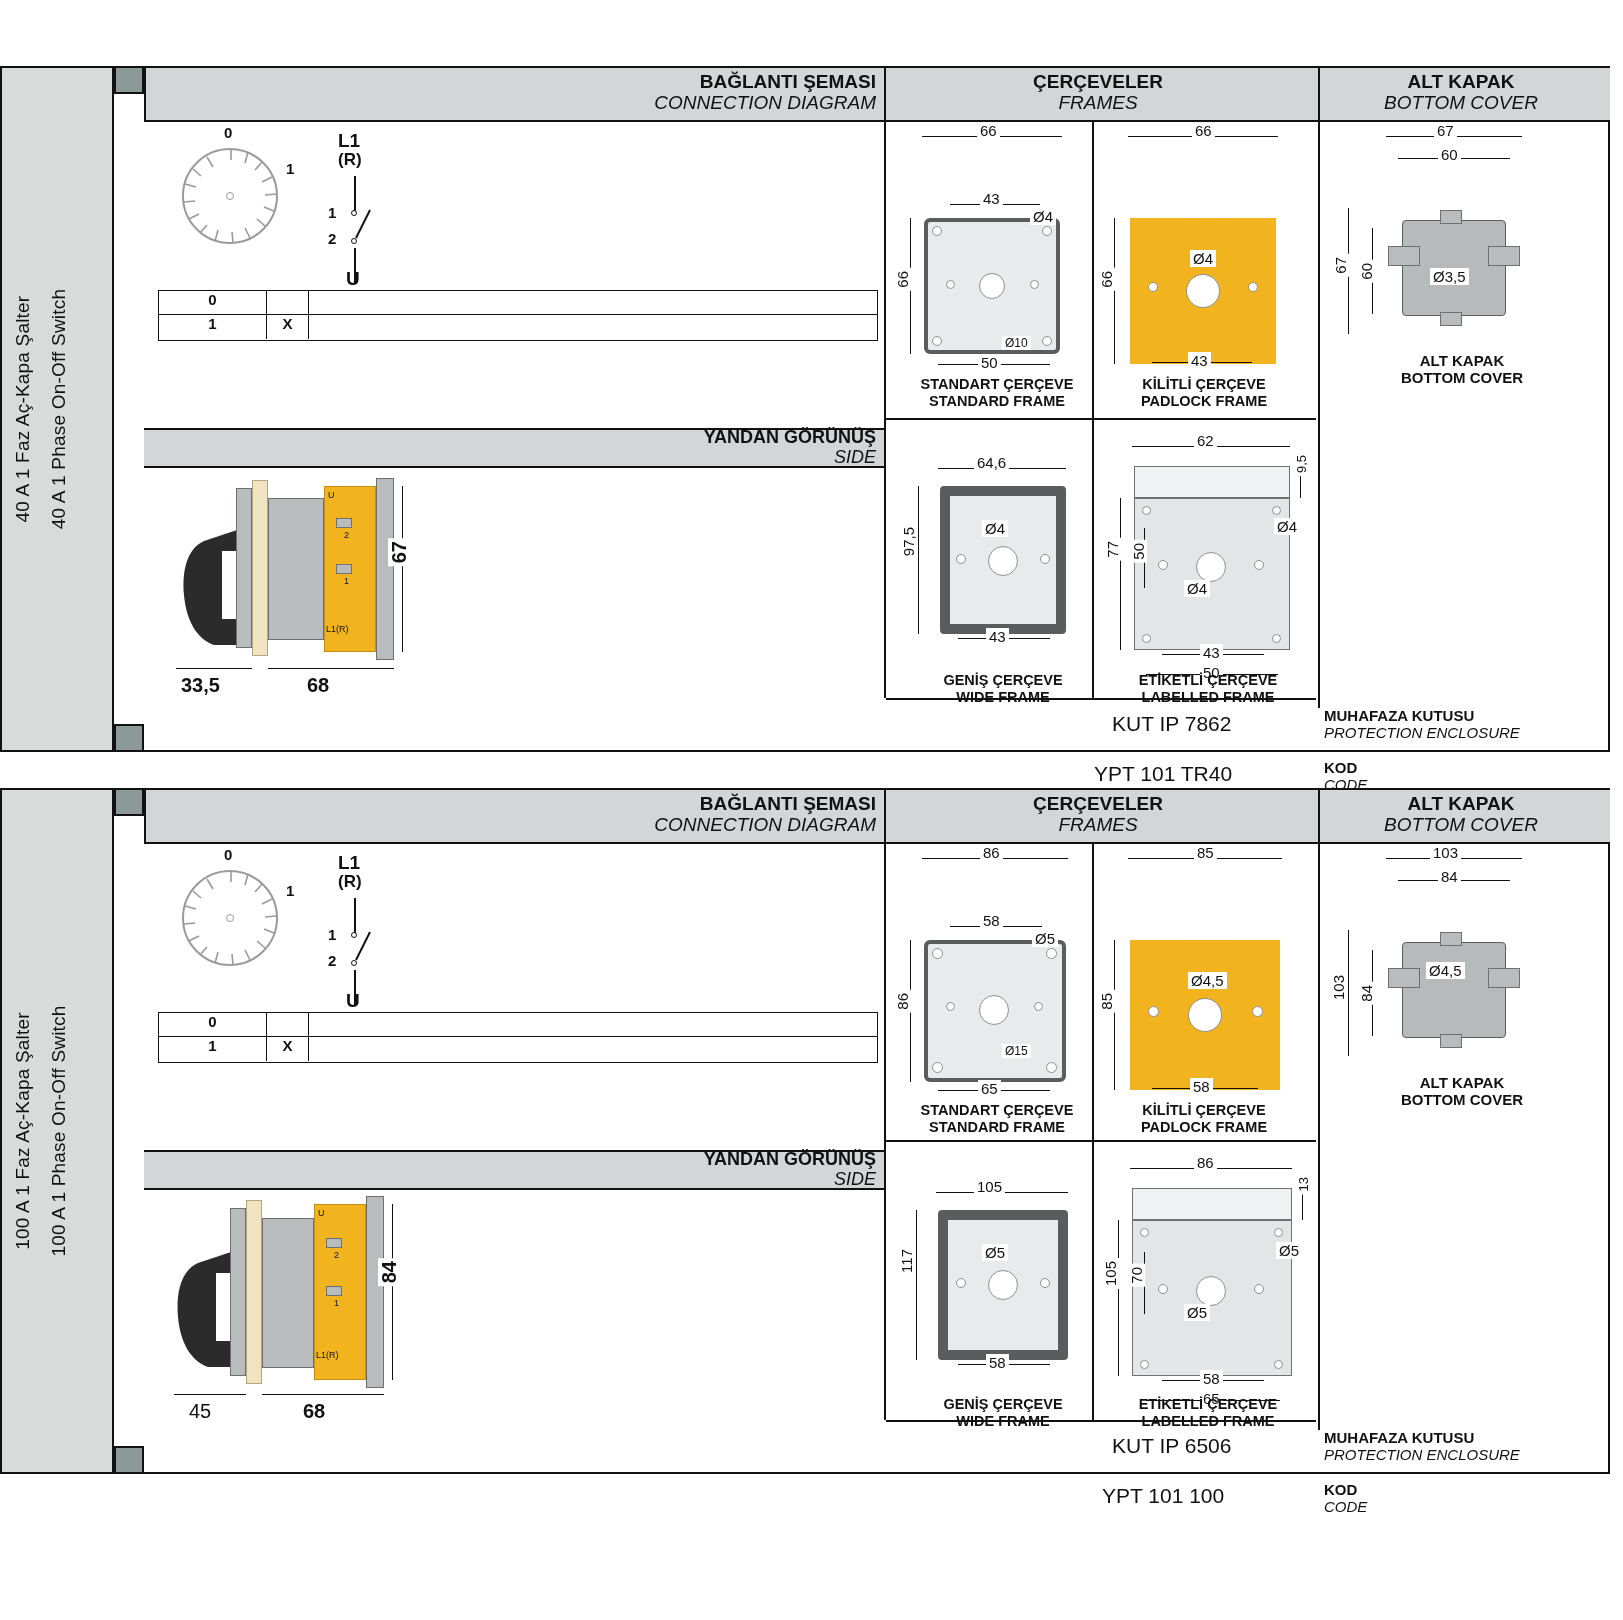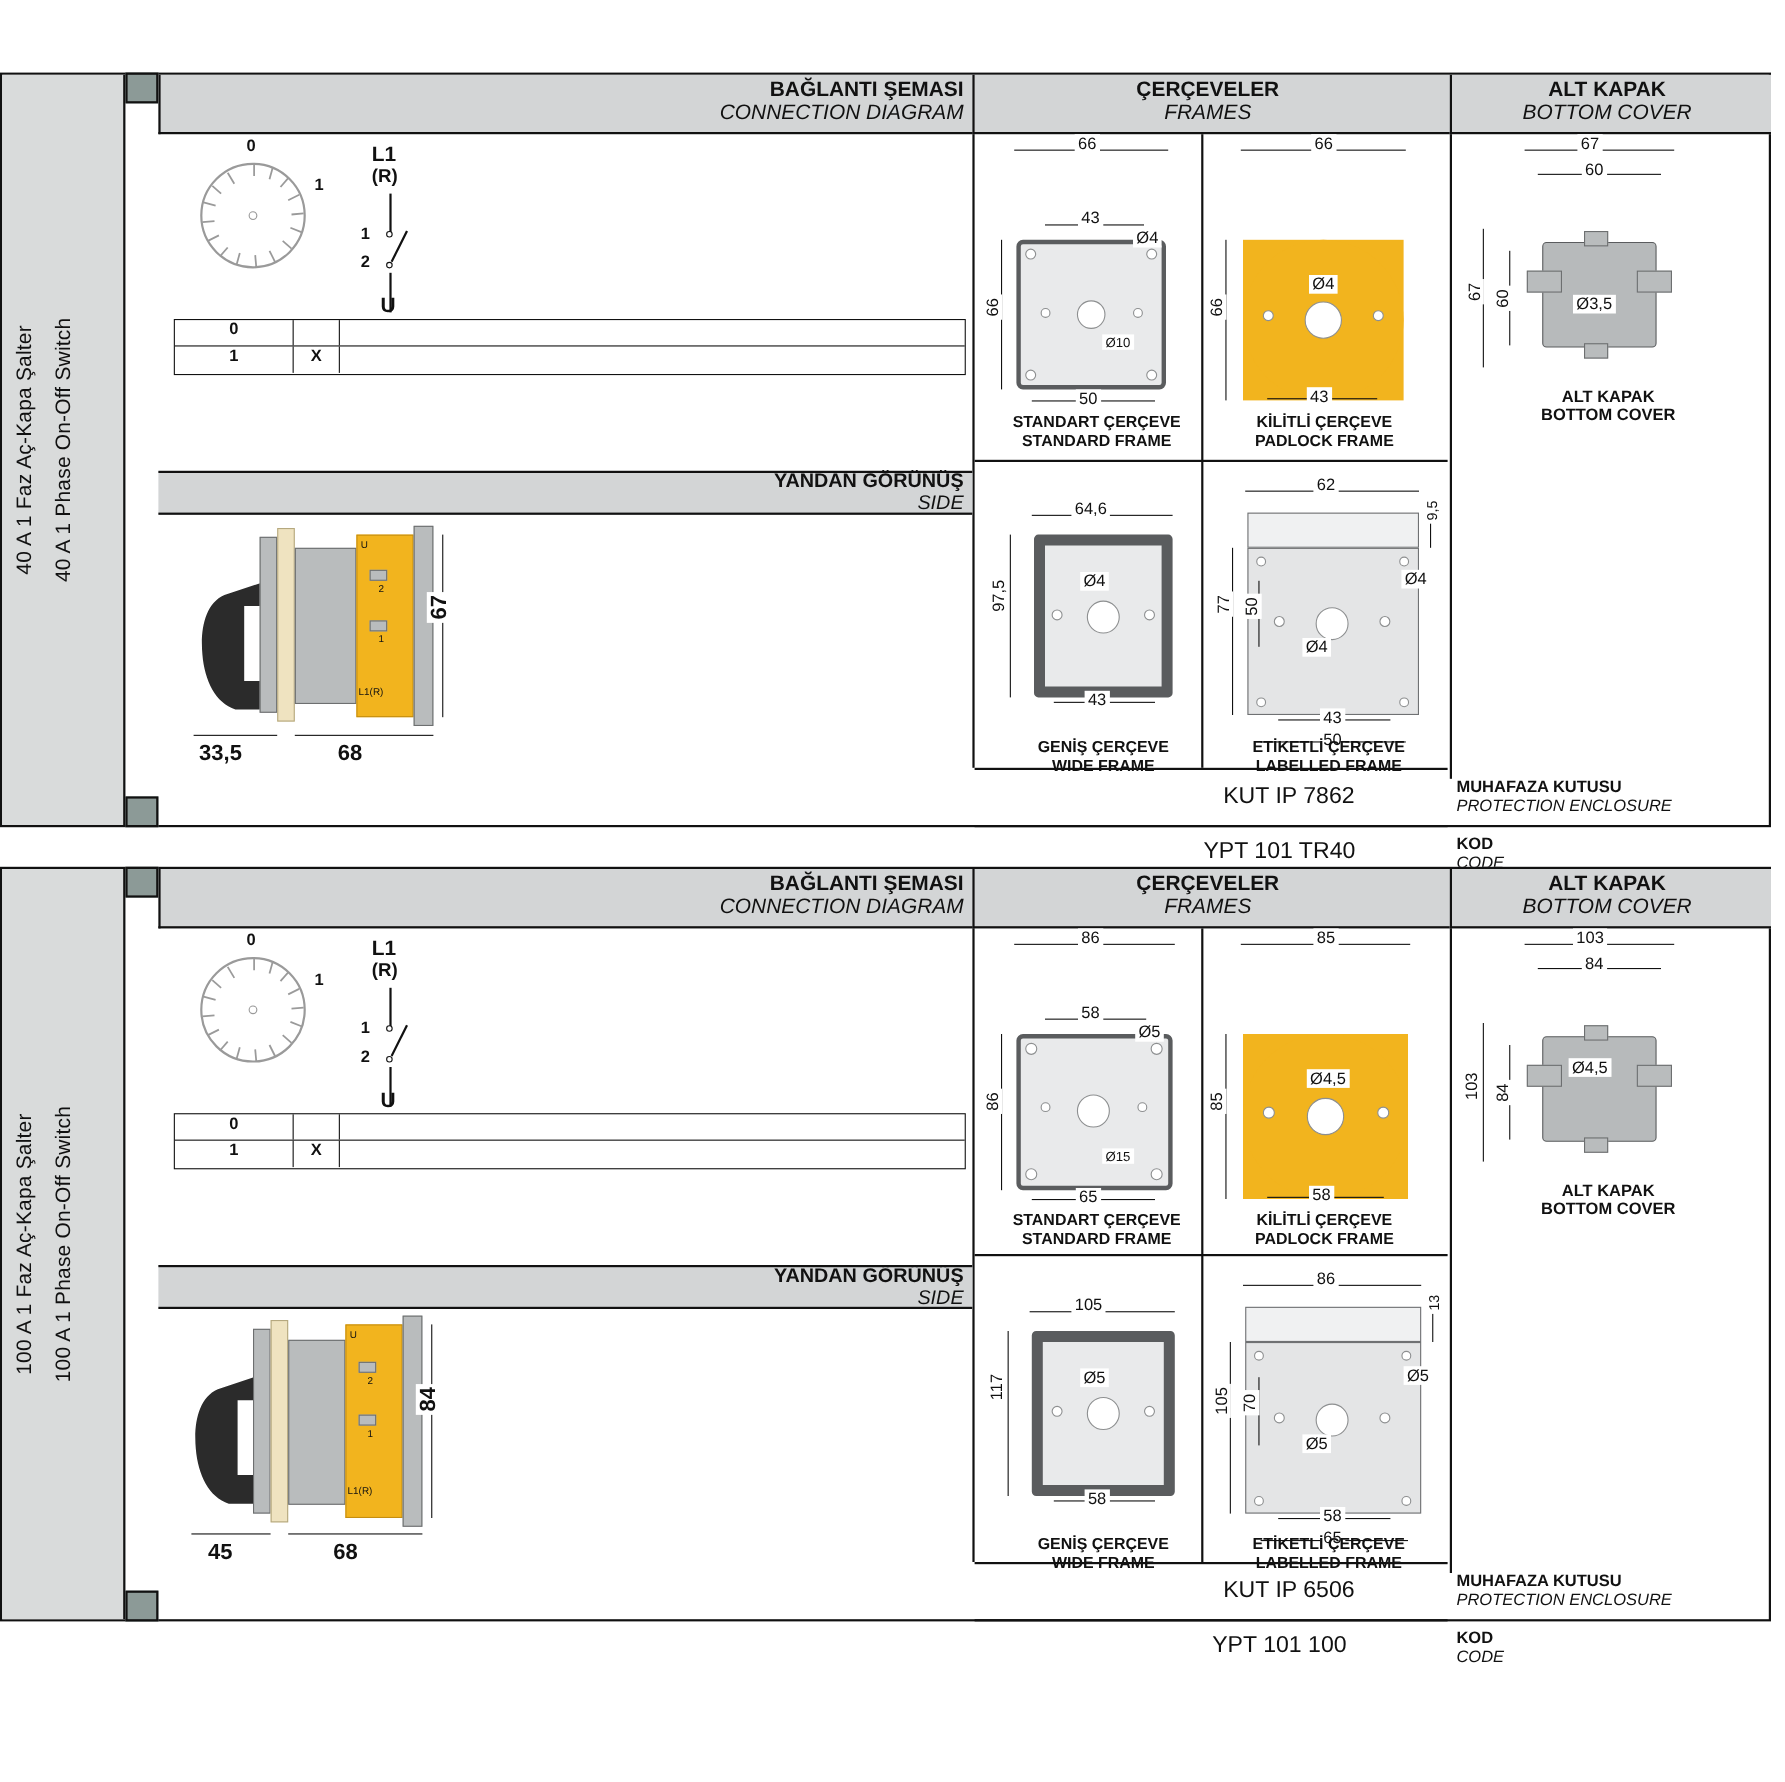--- a/index.html
+++ b/index.html
@@ -211,21 +211,21 @@
 
       <div class="dimh" style="left:920px;top:68px;width:140px;"></div>
       <div class="dimtxt" style="left:975px;top:54px;">66</div>
       <div class="dimv" style="left:908px;top:150px;height:136px;"></div>
       <div class="dimtxtv" style="left:892px;top:200px;">66</div>
       <div class="dimh" style="left:948px;top:136px;width:90px;"></div>
       <div class="dimtxt" style="left:978px;top:122px;">43</div>
       <div class="dimh" style="left:936px;top:296px;width:112px;"></div>
       <div class="dimtxt" style="left:976px;top:286px;">50</div>
       <div class="dimtxt" style="left:1028px;top:140px;">Ø4</div>
-      <div class="dimtxt" style="left:1000px;top:236px;font-size:12px;">Ø10</div>
+      <div class="dimtxt" style="left:1000px;top:268px;font-size:12px;">Ø10</div>
       <div class="cap" style="left:900px;top:308px;width:190px;">
         <div><b>STANDART ÇERÇEVE</b></div>
         <div><b>STANDARD FRAME</b></div>
       </div>
     </div>
 
     <div>
       <div class="yframe" style="left:1128px;top:150px;width:146px;height:146px;"></div>
       <div class="ycircle" style="left:1128px;top:150px;width:146px;height:146px;background:#f2b41e;"></div>
       <div class="whitecirc" style="left:1184px;top:206px;width:34px;height:34px;"></div>
@@ -434,21 +434,21 @@
       <div class="lbl" style="left:316px;top:418px;font-size:9px;">U</div>
       <div class="lbl" style="left:332px;top:460px;font-size:9px;">2</div>
       <div class="lbl" style="left:332px;top:508px;font-size:9px;">1</div>
       <div class="lbl" style="left:314px;top:560px;font-size:9px;">L1(R)</div>
       <div class="plate" style="left:324px;top:448px;width:16px;height:10px;"></div>
       <div class="plate" style="left:324px;top:496px;width:16px;height:10px;"></div>
 
       <div class="dimv" style="left:390px;top:414px;height:176px;"></div>
       <div class="dimtxtv" style="left:376px;top:468px;font-weight:bold;font-size:20px;">84</div>
       <div class="dimh" style="left:172px;top:604px;width:72px;"></div>
-      <div class="dimtxt" style="left:184px;top:610px;font-weight:bold;font-size:20px;">45</div>
+      <div class="dimtxt" style="left:184px;top:610px;font-weight:normal;font-size:20px;">45</div>
       <div class="dimh" style="left:260px;top:604px;width:122px;"></div>
       <div class="dimtxt" style="left:298px;top:610px;font-weight:bold;font-size:20px;">68</div>
     </div>
 
     <div>
       <div class="sqframe" style="left:922px;top:150px;width:142px;height:142px;"></div>
       <div class="whitecirc" style="left:977px;top:205px;width:30px;height:30px;"></div>
       <div class="smallhole" style="left:930px;top:158px;width:11px;height:11px;"></div>
       <div class="smallhole" style="left:1044px;top:158px;width:11px;height:11px;"></div>
       <div class="smallhole" style="left:930px;top:272px;width:11px;height:11px;"></div>

